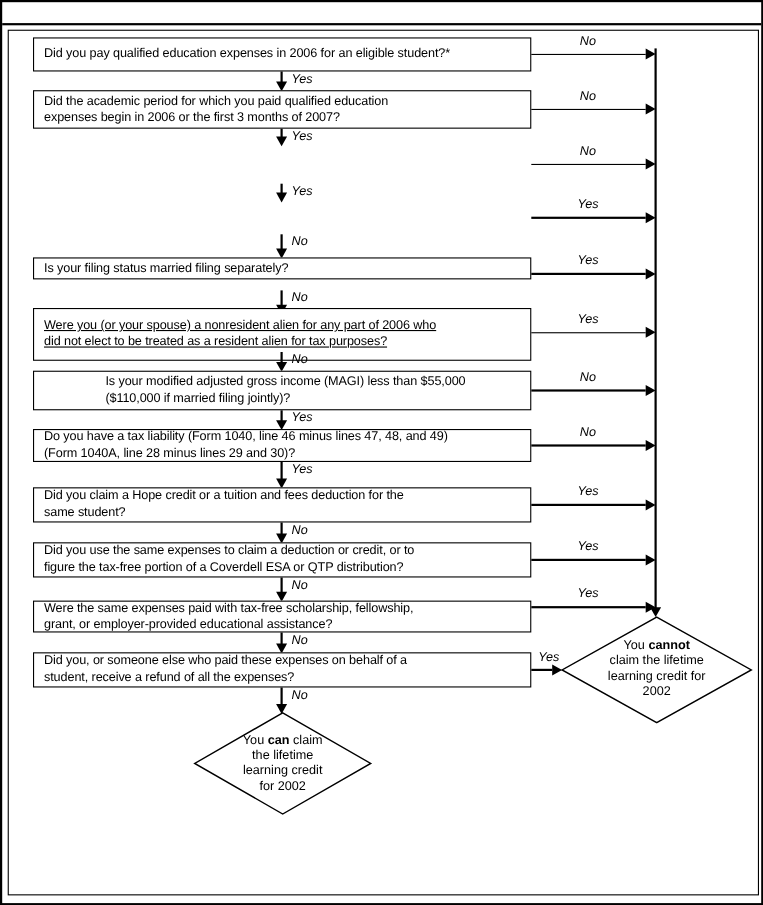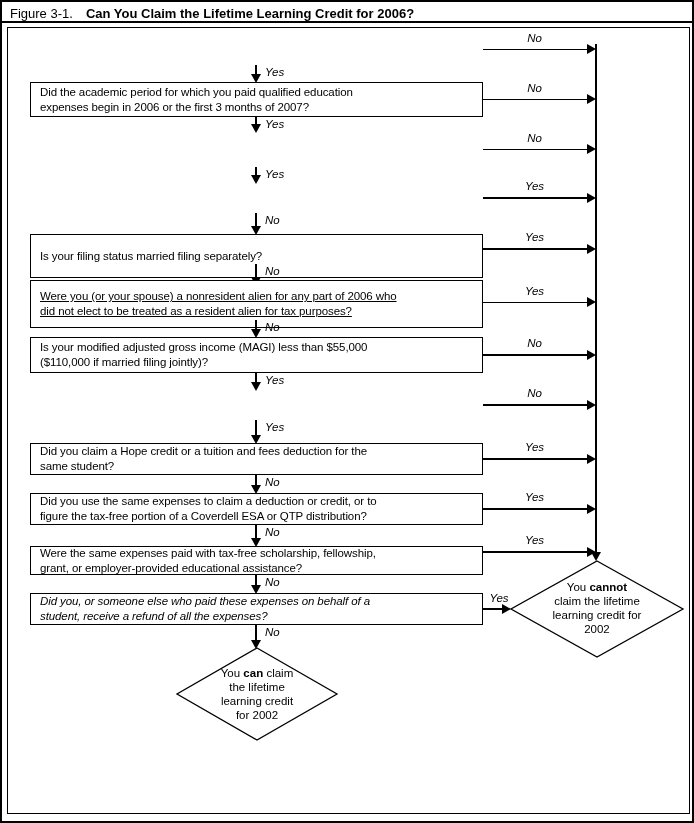--- a/index.html
+++ b/index.html
@@ -46,23 +46,20 @@
             display:flex; align-items:center;}
   .fntext{font-style:italic; font-size:11.5px; line-height:15.5px;
           white-space:pre-line; padding:0 4px 0 14px;}
 </style>
 </head>
 <body>
 
 <div class="page">
   <div class="canvas" id="canvas">
 
-    <div class="titlebar">
-      <span class="fig">Figure 3-1.</span><span class="ttl">Can You Claim the Lifetime Learning Credit for 2006?</span>
-    </div>
     <div class="separator"></div>
     <div class="frame"></div>
 
     <div class="vline" style="left:595.3px; top:44px; height:509px;"></div>
     <div class="hd-d" style="left:590.5px; top:552px;"></div>
 
     <svg class="dsvg" style="left:508px; top:558px;" width="178" height="100" viewBox="0 0 178 100">
       <polygon points="89,3 175,51 89,99 3,51" fill="#ffffff" stroke="#000000" stroke-width="1.3"></polygon>
     </svg>
     <div class="dtext" style="left:508px; top:558px; width:178px; height:100px;">
@@ -78,20 +75,23 @@
     </svg>
     <div class="dtext" style="left:175px; top:646px; width:164px; height:96px;">
       <div><span>You</span>
         <b>can</b>
         <span>claim</span></div>
       <div class="pre">the lifetime
 learning credit
 for 2002</div>
     </div>
 
+  <div class="qbox" style="top: 34px; height: 31px;">
+        <span class="qtext">Did you pay qualified education expenses in 2006 for an eligible student?*</span>
+      </div>
       <div class="hline" style="left: 483px; top: 48.75px; width: 104px;"></div>
       <div class="hd-r" style="left: 586.5px; top: 44px;"></div>
       <div class="lbl rlbl" style="left: 483px; top: 31.5px; width: 103px;">No</div>
       <div class="vline" style="left: 255.3px; top: 65px; height: 10px;"></div>
       <div class="hd-d" style="left: 250.5px; top: 73.5px;"></div>
       <div class="lbl" style="left: 265px; top: 66px;">Yes</div>
       <div class="qbox" style="top: 82px; height: 35px;">
         <span class="qtext">Did the academic period for which you paid qualified education
 expenses begin in 2006 or the first 3 months of 2007?</span>
       </div>
@@ -106,49 +106,53 @@
       <div class="lbl rlbl" style="left: 483px; top: 131.5px; width: 103px;">No</div>
       <div class="vline" style="left: 255.3px; top: 167px; height: 9px;"></div>
       <div class="hd-d" style="left: 250.5px; top: 174.5px;"></div>
       <div class="lbl" style="left: 265px; top: 168px;">Yes</div>
       <div class="hline" style="left: 483px; top: 197.25px; width: 104px;"></div>
       <div class="hd-r" style="left: 586.5px; top: 192.5px;"></div>
       <div class="lbl rlbl" style="left: 483px; top: 180px; width: 103px;">Yes</div>
       <div class="vline" style="left: 255.3px; top: 213px; height: 14px;"></div>
       <div class="hd-d" style="left: 250.5px; top: 225.5px;"></div>
       <div class="lbl" style="left: 265px; top: 214px;">No</div>
-      <div class="qbox" style="top: 234px; height: 44px; align-items: center;">
+      <div class="qbox" style="top: 234px; height: 20px; align-items: center;">
         <span class="qtext">Is your filing status married filing separately?</span>
       </div>
       <div class="hline" style="left: 483px; top: 248.25px; width: 104px;"></div>
       <div class="hd-r" style="left: 586.5px; top: 243.5px;"></div>
       <div class="lbl rlbl" style="left: 483px; top: 231px; width: 103px;">Yes</div>
       <div class="vline" style="left: 255.3px; top: 264px; height: 14px;"></div>
       <div class="hd-d" style="left: 250.5px; top: 276.5px;"></div>
       <div class="lbl" style="left: 265px; top: 265px;">No</div>
       <div class="qbox" style="top: 280px; height: 48px; text-decoration: underline;">
         <span class="qtext">Were you (or your spouse) a nonresident alien for any part of 2006 who
 did not elect to be treated as a resident alien for tax purposes?</span>
       </div>
       <div class="hline" style="left: 483px; top: 301.75px; width: 104px;"></div>
       <div class="hd-r" style="left: 586.5px; top: 297px;"></div>
       <div class="lbl rlbl" style="left: 483px; top: 284.5px; width: 103px;">Yes</div>
       <div class="vline" style="left: 255.3px; top: 320px; height: 10px;"></div>
       <div class="hd-d" style="left: 250.5px; top: 328.5px;"></div>
       <div class="lbl" style="left: 265px; top: 321px;">No</div>
-      <div class="qbox" style="top: 337px; height: 36px;">
+      <div class="qbox" style="top: 337px; height: 36px; justify-content: center;">
         <span class="qtext">Is your modified adjusted gross income (MAGI) less than $55,000
 ($110,000 if married filing jointly)?</span>
       </div>
       <div class="hline" style="left: 483px; top: 354.25px; width: 104px;"></div>
       <div class="hd-r" style="left: 586.5px; top: 349.5px;"></div>
       <div class="lbl rlbl" style="left: 483px; top: 337px; width: 103px;">No</div>
       <div class="vline" style="left: 255.3px; top: 373px; height: 10px;"></div>
       <div class="hd-d" style="left: 250.5px; top: 381.5px;"></div>
       <div class="lbl" style="left: 265px; top: 374px;">Yes</div>
+      <div class="qbox" style="top: 390px; height: 30px;">
+        <span class="qtext">Do you have a tax liability (Form 1040, line 46 minus lines 47, 48, and 49)
+(Form 1040A, line 28 minus lines 29 and 30)?</span>
+      </div>
       <div class="hline" style="left: 483px; top: 404.25px; width: 104px;"></div>
       <div class="hd-r" style="left: 586.5px; top: 399.5px;"></div>
       <div class="lbl rlbl" style="left: 483px; top: 387px; width: 103px;">No</div>
       <div class="vline" style="left: 255.3px; top: 420px; height: 16px;"></div>
       <div class="hd-d" style="left: 250.5px; top: 434.5px;"></div>
       <div class="lbl" style="left: 265px; top: 421px;">Yes</div>
       <div class="qbox" style="top: 443px; height: 32px;">
         <span class="qtext">Did you claim a Hope credit or a tuition and fees deduction for the
 same student?</span>
       </div>
@@ -171,21 +175,21 @@
       <div class="qbox" style="top: 546px; height: 29px;">
         <span class="qtext">Were the same expenses paid with tax-free scholarship, fellowship,
 grant, or employer-provided educational assistance?</span>
       </div>
       <div class="hline" style="left: 483px; top: 551.25px; width: 104px;"></div>
       <div class="hd-r" style="left: 586.5px; top: 546.5px;"></div>
       <div class="lbl rlbl" style="left: 483px; top: 534px; width: 103px;">Yes</div>
       <div class="vline" style="left: 255.3px; top: 575px; height: 11px;"></div>
       <div class="hd-d" style="left: 250.5px; top: 584.5px;"></div>
       <div class="lbl" style="left: 265px; top: 576px;">No</div>
-      <div class="qbox" style="top: 593px; height: 32px; font-style: italic;">
+      <div class="qbox" style="top: 593px; height: 32px;">
         <span class="qtext">Did you, or someone else who paid these expenses on behalf of a
 student, receive a refund of all the expenses?</span>
       </div>
       <div class="hline" style="left: 483px; top: 608.25px; width: 19px;"></div>
       <div class="hd-r" style="left: 502px; top: 603.5px;"></div>
       <div class="lbl rlbl" style="left: 481px; top: 592px; width: 36px;">Yes</div>
       <div class="vline" style="left: 255.3px; top: 625px; height: 16px;"></div>
       <div class="hd-d" style="left: 250.5px; top: 639.5px;"></div>
       <div class="lbl" style="left: 265px; top: 626px;">No</div>
     </div>

